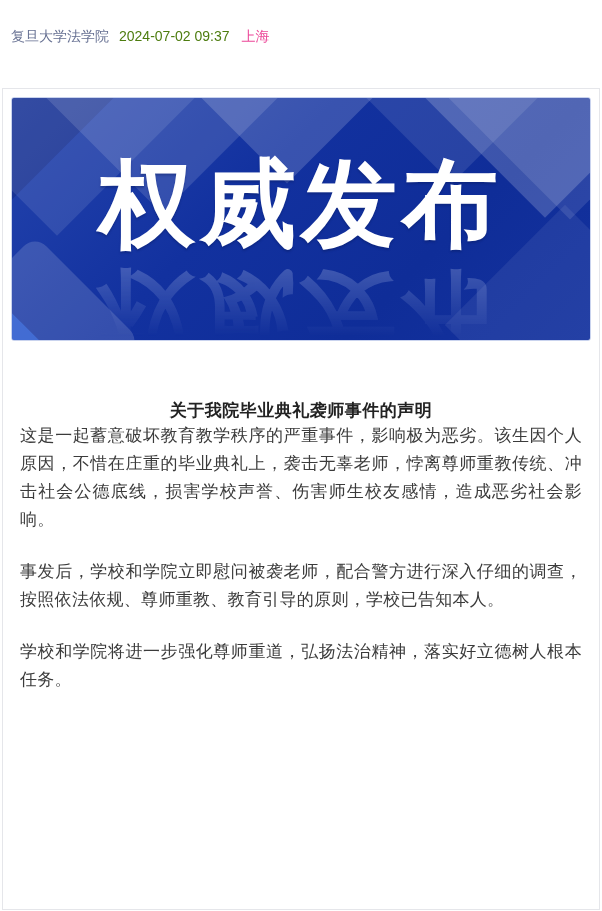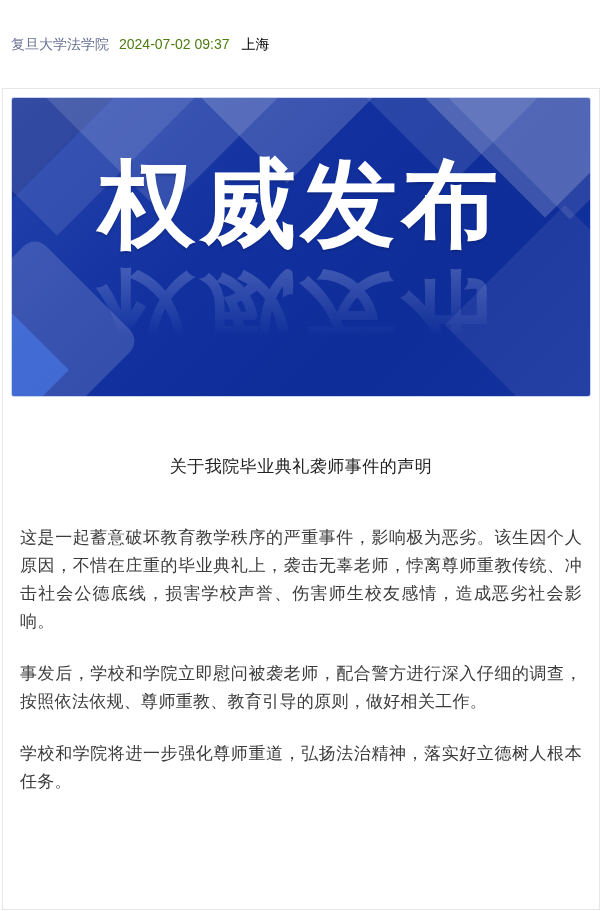--- a/index.html
+++ b/index.html
@@ -3,31 +3,31 @@
 <meta charset="utf-8">
 <style>
   * { margin:0; padding:0; box-sizing:border-box; }
   html,body { width:602px; height:911px; background:#ffffff; overflow:hidden;
               font-family:"Liberation Sans","DejaVu Sans",sans-serif; }
 
   
   .article-header { padding:16px 12px 0 11px; }
   .article-title { font-size:22px; line-height:28px; font-weight:700; color:#1c1c1c;
                    letter-spacing:0.5px; }
-  .article-meta { margin-top:20px; font-size:14px; line-height:16px; display:flex; align-items:baseline; }
+  .article-meta { margin-top:12px; font-size:14px; line-height:16px; display:flex; align-items:baseline; }
   .meta-account { color:#667092; margin-right:10px; cursor:pointer; }
   .meta-time { color:#4d7c0f; margin-right:12px; }
-  .meta-location { color:#000000; }
+  .meta-location { color:#ec4899; }
 
   
   .article-card { position:absolute; left:2px; right:2px; top:88px; bottom:1px;
                   border:1px solid #e5e6ea; background:#ffffff; }
 
   
-  .banner { position:relative; margin:8px; height:300px; overflow:hidden;
+  .banner { position:relative; margin:8px; height:244px; overflow:hidden;
             border-radius:3px; border:1px solid #c9d3ee;
             background:linear-gradient(135deg,#2444ad 0%,#12319f 40%,#0f2d98 70%,#14329f 100%); }
   .diamond { position:absolute; transform:rotate(45deg); }
   .d0 { left:-120px; top:-120px; width:200px; height:200px; background:rgba(8,20,90,0.25); }
   .d1 { left:-70px;  top:-140px; width:230px; height:230px; background:rgba(255,255,255,0.10); }
   .d2 { left:40px;   top:-150px; width:220px; height:220px; background:rgba(255,255,255,0.13); }
   .d3 { left:170px;  top:-168px; width:210px; height:210px; background:rgba(255,255,255,0.17); }
   .d4 { left:330px;  top:-180px; width:220px; height:220px; background:rgba(255,255,255,0.10); }
   .d5 { left:418px;  top:-158px; width:230px; height:230px; background:rgba(255,255,255,0.19); }
   .d6 { right:-80px; top:-120px; width:200px; height:200px; background:rgba(255,255,255,0.11); }
@@ -40,22 +40,22 @@
                  letter-spacing:5px; text-shadow:0 2px 2px rgba(10,25,90,0.35); white-space:nowrap; }
   .banner-reflection-wrap { position:absolute; left:0; right:0; top:166px; text-align:center;
                  opacity:0.30;
                  -webkit-mask-image:linear-gradient(to bottom,rgba(0,0,0,0.9) 0%,rgba(0,0,0,0) 72%);
                  mask-image:linear-gradient(to bottom,rgba(0,0,0,0.9) 0%,rgba(0,0,0,0) 72%); }
   .banner-reflection { transform:scaleY(-1); font-size:96px; line-height:1.05; font-weight:900;
                  color:#c4d0f2; letter-spacing:5px; white-space:nowrap; filter:blur(0.5px); }
 
   
   .statement { padding:50px 17px 0 17px; color:#3b3b3b; }
-  .statement-heading { text-align:center; font-size:17px; font-weight:400; color:#222222;
-                       letter-spacing:0.5px; margin-bottom:46px; }
+  .statement-heading { text-align:center; font-size:17px; font-weight:700; color:#222222;
+                       letter-spacing:0.5px; }
   .statement p { font-size:17px; line-height:28px; text-align:justify; margin-bottom:24px;
                  letter-spacing:0.3px; }
 </style>
 </head>
 <body>
 
 <div class="article-header">
   <div class="article-meta">
     <span class="meta-account">复旦大学法学院</span>
     <span class="meta-time">2024-07-02 09:37</span>
@@ -80,18 +80,18 @@
       <div class="banner-text">权威发布</div>
     </div>
     <div class="banner-reflection-wrap">
       <div class="banner-reflection">权威发布</div>
     </div>
   </div>
 
   <div class="statement">
     <div class="statement-heading">关于我院毕业典礼袭师事件的声明</div>
     <p>这是一起蓄意破坏教育教学秩序的严重事件，影响极为恶劣。该生因个人原因，不惜在庄重的毕业典礼上，袭击无辜老师，悖离尊师重教传统、冲击社会公德底线，损害学校声誉、伤害师生校友感情，造成恶劣社会影响。</p>
-    <p>事发后，学校和学院立即慰问被袭老师，配合警方进行深入仔细的调查，按照依法依规、尊师重教、教育引导的原则，做好相关工作。</p>
+    <p>事发后，学校和学院立即慰问被袭老师，配合警方进行深入仔细的调查，按照依法依规、尊师重教、教育引导的原则，学校已告知本人。</p>
     <p>学校和学院将进一步强化尊师重道，弘扬法治精神，落实好立德树人根本任务。</p>
 
   </div>
 
 </div>
 
 </body></html>

